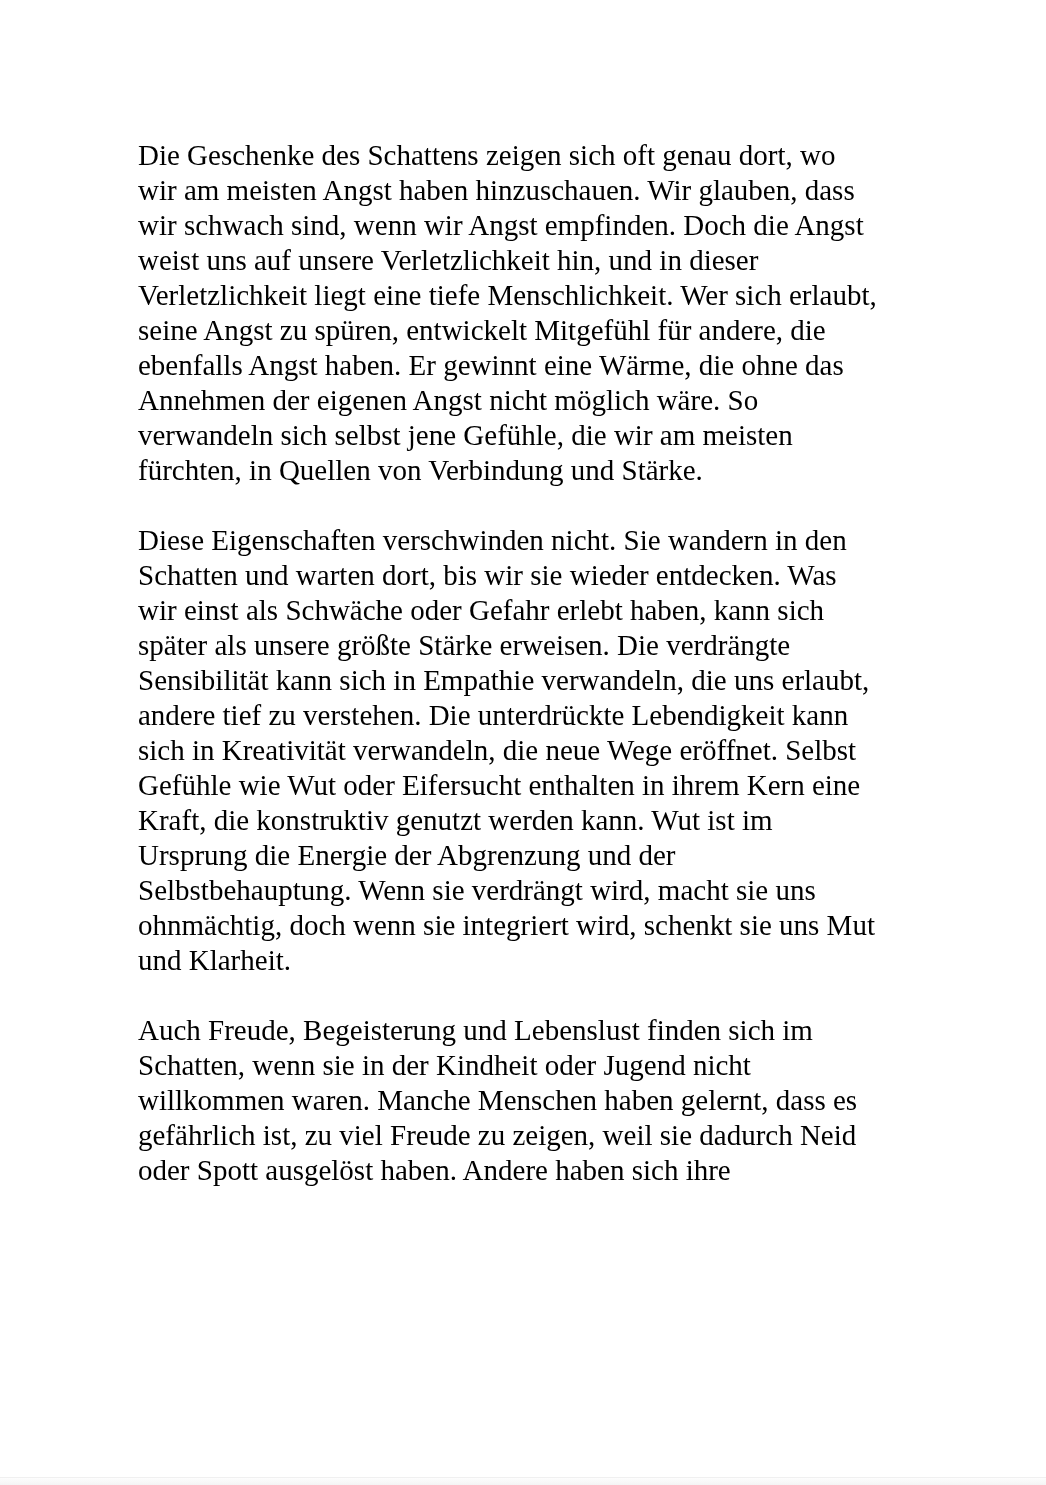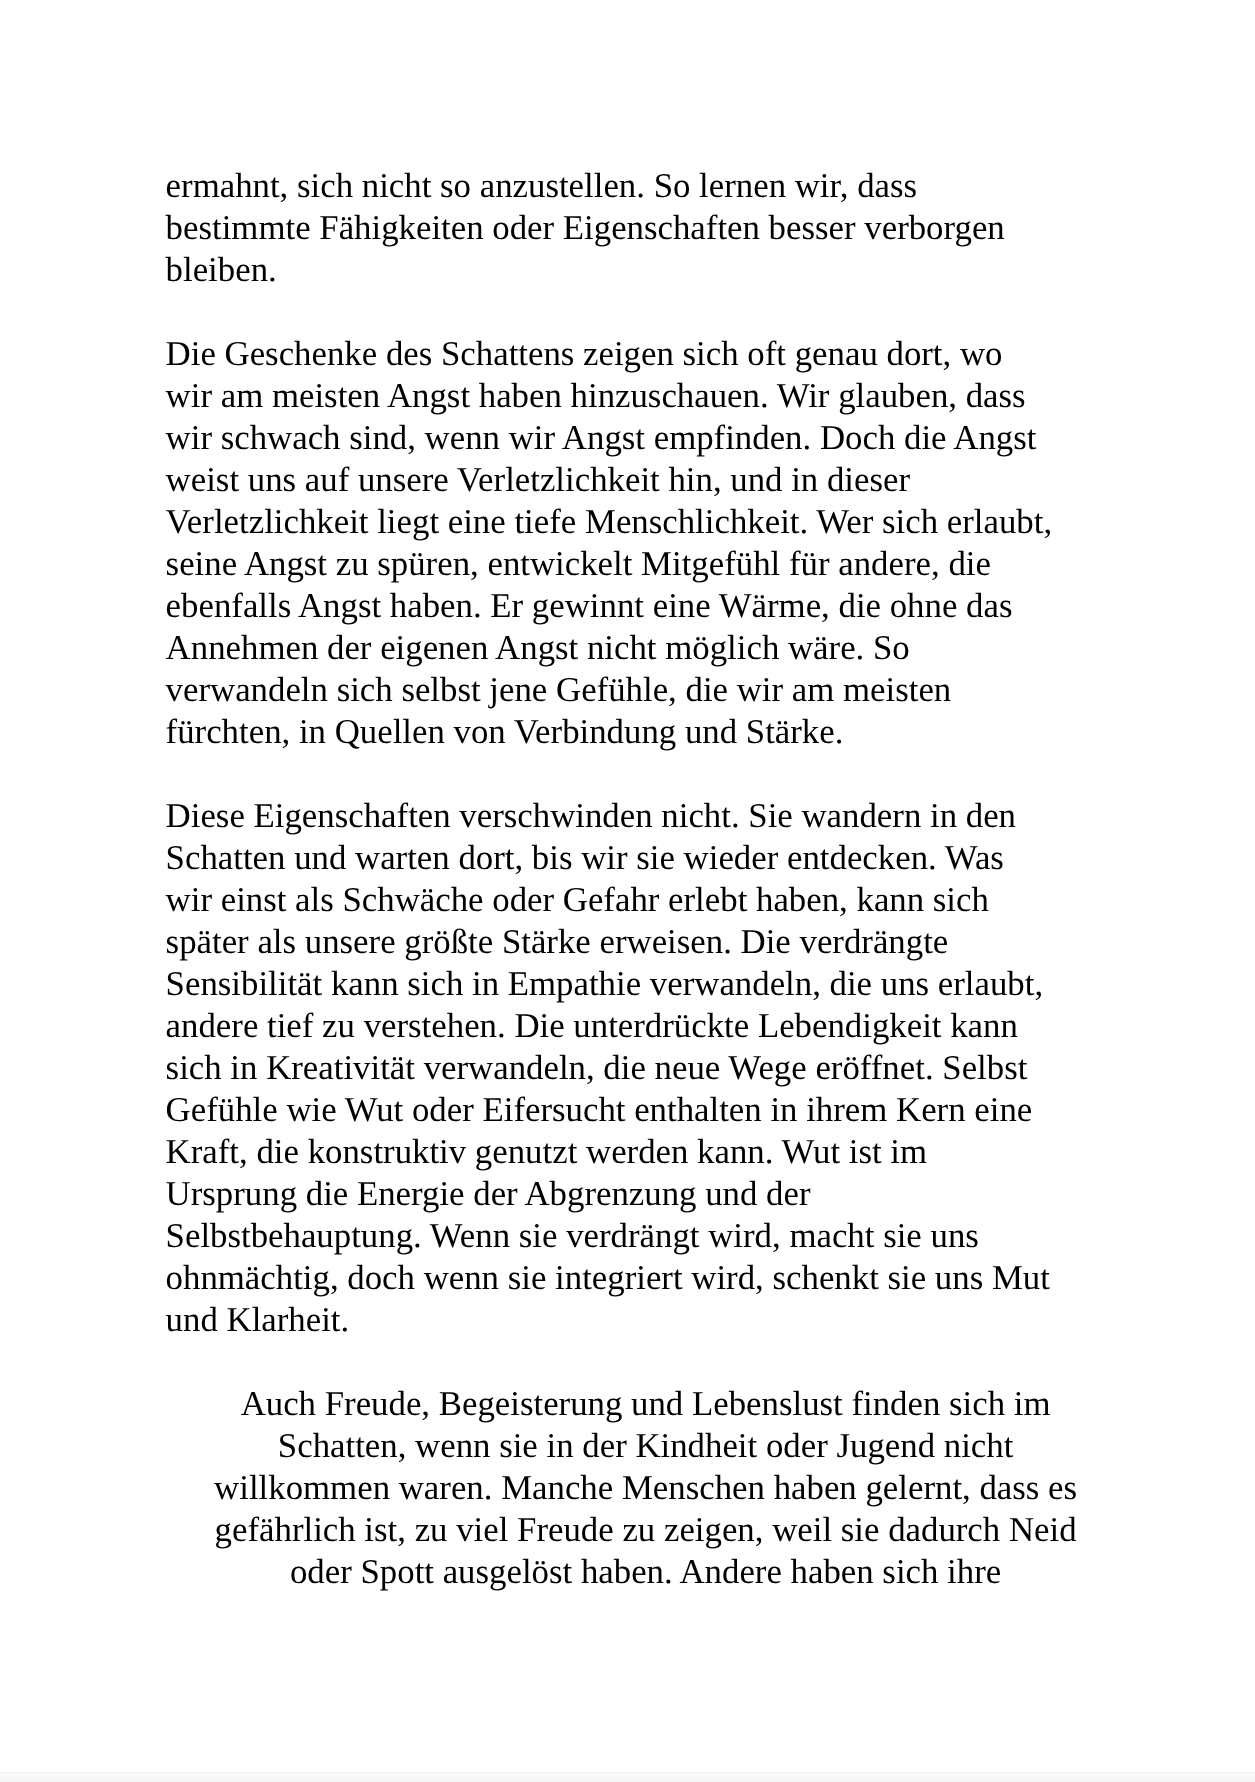--- a/index.html
+++ b/index.html
@@ -28,39 +28,36 @@
     font-family: "Liberation Serif", "DejaVu Serif", serif;
     font-size: 29px;
     line-height: 35px;
     color: #000000;
     text-align: left;
   }
   .para {
     margin: 0 0 35px 0;
     white-space: pre-line; 
   }
-  .para:last-child { margin-bottom: 0; text-align: center; }
+  .para:last-child { margin-bottom: 0; }
   .page-edge {
     position: absolute;
     left: 0;
     bottom: 0;
     width: 1046px;
     height: 8px;
     background: linear-gradient(to bottom, #fdfdfd 0%, #f4f4f4 100%);
     border-top: 1px solid #f0f0f0;
   }
 </style>
 </head>
 <body>
 
 <div class="page">
   <div class="content">
-    <div class="para">ermahnt, sich nicht so anzustellen. So lernen wir, dass
-bestimmte Fähigkeiten oder Eigenschaften besser verborgen
-bleiben.</div>
     <div class="para">Die Geschenke des Schattens zeigen sich oft genau dort, wo
 wir am meisten Angst haben hinzuschauen. Wir glauben, dass
 wir schwach sind, wenn wir Angst empfinden. Doch die Angst
 weist uns auf unsere Verletzlichkeit hin, und in dieser
 Verletzlichkeit liegt eine tiefe Menschlichkeit. Wer sich erlaubt,
 seine Angst zu spüren, entwickelt Mitgefühl für andere, die
 ebenfalls Angst haben. Er gewinnt eine Wärme, die ohne das
 Annehmen der eigenen Angst nicht möglich wäre. So
 verwandeln sich selbst jene Gefühle, die wir am meisten
 fürchten, in Quellen von Verbindung und Stärke.</div>

